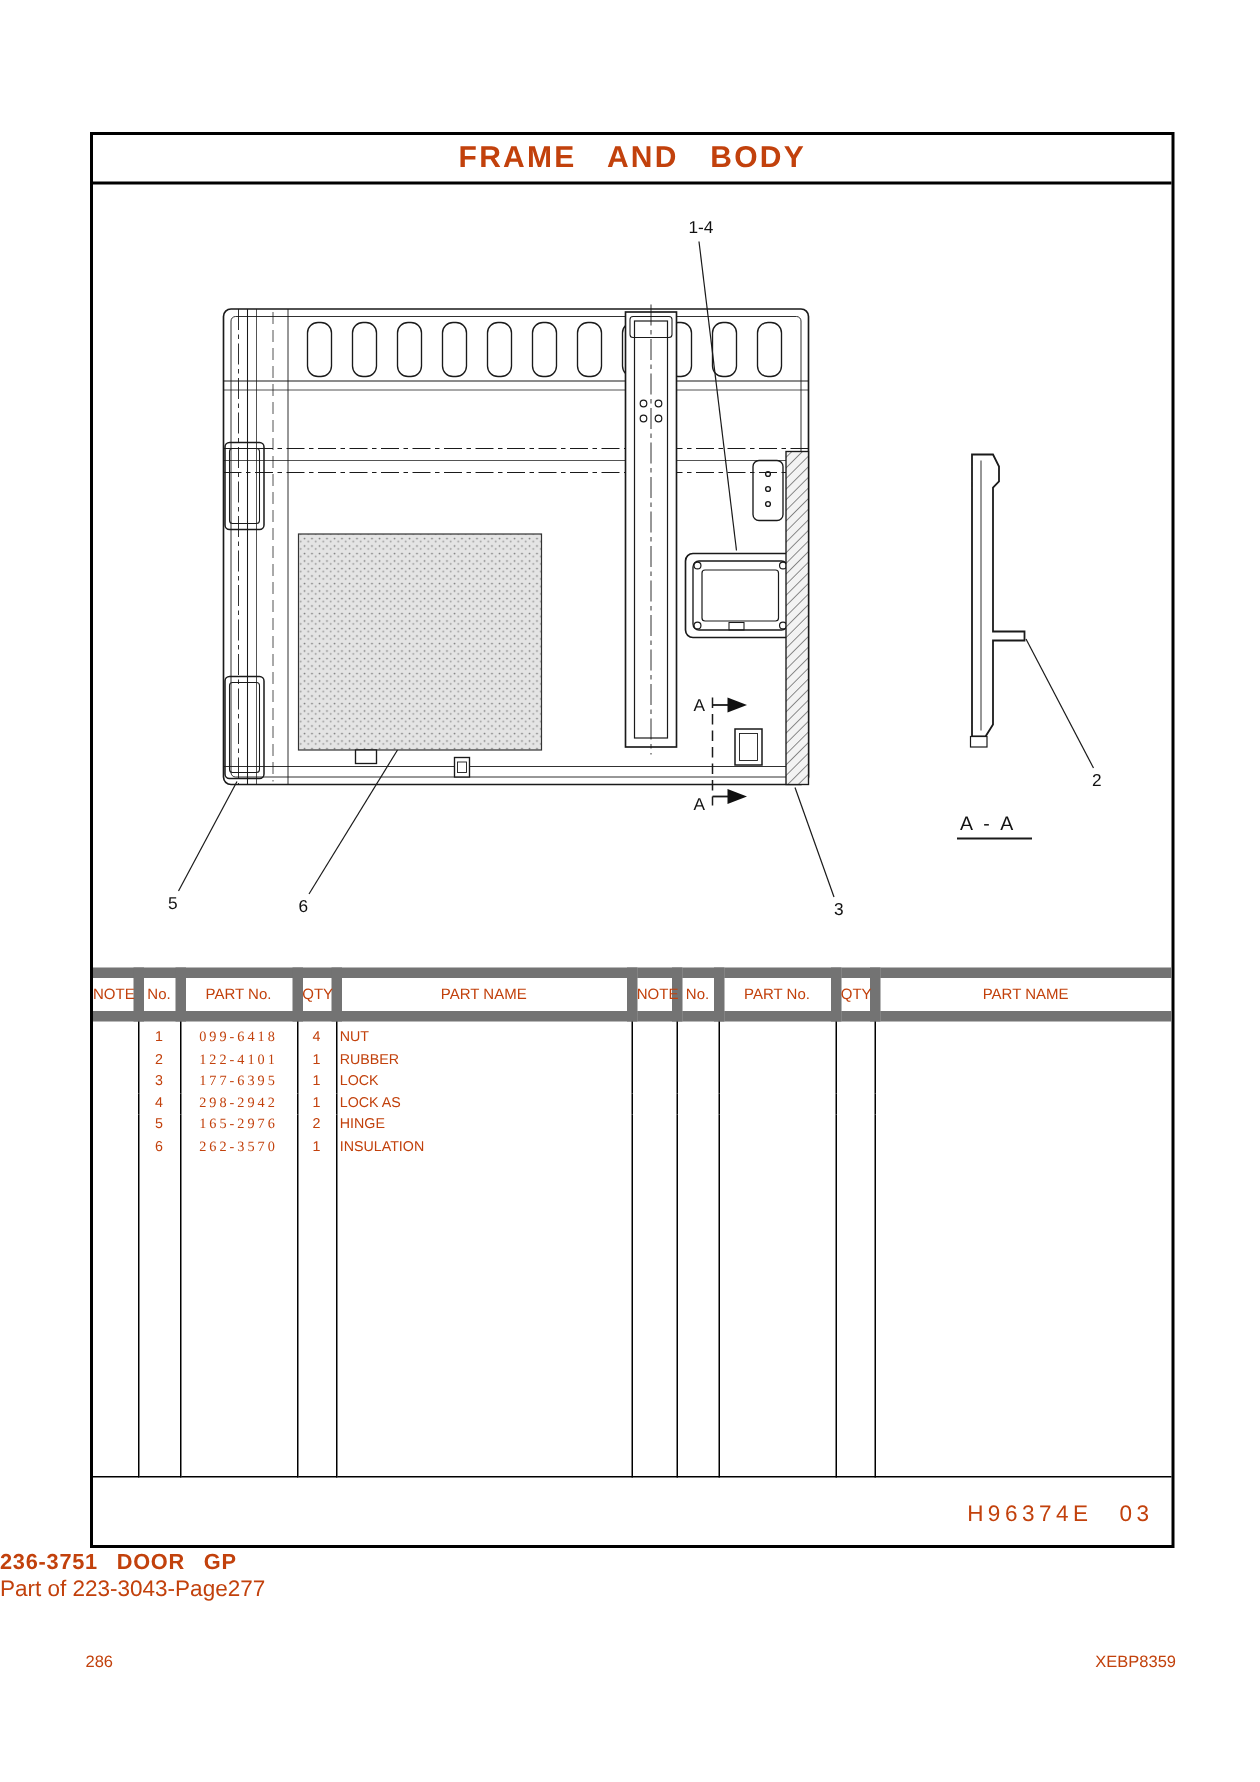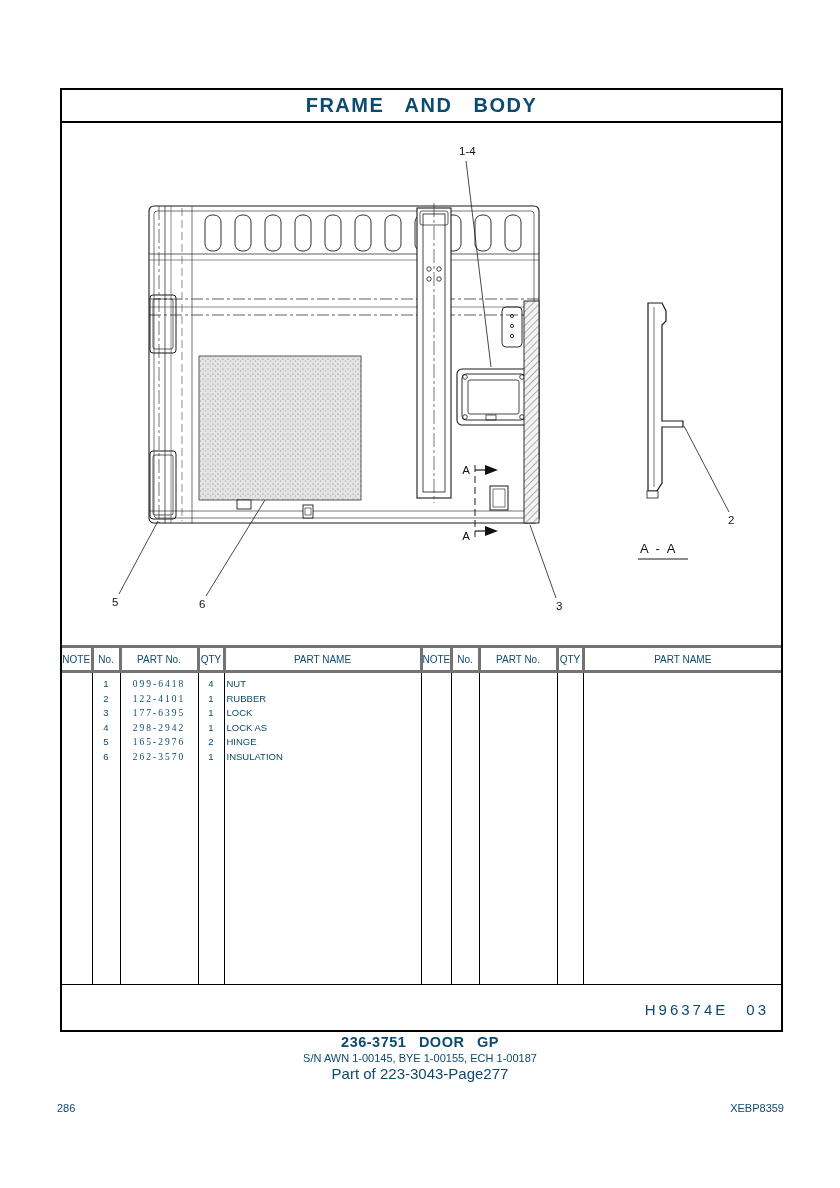--- a/index.html
+++ b/index.html
@@ -1,49 +1,49 @@
 <!DOCTYPE html>
 <html><head>
 <meta charset="utf-8">
 <style>
   html,body{margin:0;padding:0;background:#fff;}
   .page{position:relative;width:840px;height:1188px;background:#ffffff;
-        font-family:"Liberation Sans",sans-serif;color:#0c4a6e;overflow:hidden;}
+        font-family:"Liberation Sans",sans-serif;color:#c2410c;overflow:hidden;}
   .sheet{position:absolute;left:60px;top:88px;width:723px;height:944px;
          border:2px solid #000;box-sizing:border-box;}
   .title-bar{position:absolute;left:0;top:0;width:100%;height:33px;
              border-bottom:2px solid #000;box-sizing:border-box;
              display:flex;align-items:center;justify-content:center;}
   .title-bar .title{font-size:20px;font-weight:bold;letter-spacing:1.5px;word-spacing:14px;}
   .drawing{position:absolute;left:0;top:33px;width:719px;height:524px;}
   .drawing svg{display:block;}
 
   table.parts{position:absolute;left:0;top:555px;width:719px;height:340px;
               border-collapse:collapse;table-layout:fixed;font-size:10px;}
-  table.parts th{border:3px solid #737373;font-weight:normal;font-size:10px;
+  table.parts th{border:7px solid #737373;font-weight:normal;font-size:10px;
                  height:22px;padding:0;text-align:center;}
   table.parts th.first{border-left:none;}
   table.parts th.last{border-right:none;}
   table.parts td{border-left:1px solid #000;border-right:1px solid #000;
                  padding:0 2px;vertical-align:top;line-height:14.5px;font-size:9.5px;}
   table.parts td.first{border-left:none;}
   table.parts td.last{border-right:none;}
   table.parts tr.data{height:14.5px;}
   table.parts tr.data.rowfirst td{padding-top:4px;}
   table.parts tr.filler td{border-bottom:1px solid #000;}
   td.c-no{text-align:center;}
   td.c-part{text-align:center;font-family:Liberation Serif, serif;
             letter-spacing:2px;font-size:9px;}
   td.c-qty{text-align:center;}
   td.c-name{text-align:left;padding-left:5px;}
 
   .doc-code{position:absolute;right:12px;bottom:12px;font-size:15px;letter-spacing:3px;}
   .doc-code .rev{margin-left:18px;}
 
-  .footer-center{position:absolute;left:0;top:1034px;width:840px;text-align:center;}
+  .footer-center{position:absolute;left:0;top:1034px;width:840px;text-align:left;}
   .footer-center .part-title{font-size:14.5px;font-weight:bold;letter-spacing:.5px;word-spacing:8px;}
   .footer-center .serial-line{font-size:11px;margin-top:2px;}
   .footer-center .part-of-line{font-size:15px;margin-top:1px;}
   .page-number{position:absolute;left:57px;top:1102px;font-size:11px;}
   .book-code{position:absolute;right:56px;top:1102px;font-size:11px;}
 
   .callout{font-size:11.5px;fill:#111;font-family:"Liberation Sans",sans-serif;}
   .seclabel{font-size:13px;fill:#111;font-family:"Liberation Sans",sans-serif;letter-spacing:2px;}
 </style>
 </head>
@@ -300,20 +300,19 @@
       </tbody>
     </table>
 
     <div class="doc-code">
       <span>H96374E</span><span class="rev">03</span>
     </div>
   </div>
 
   <div class="footer-center">
     <div class="part-title">236-3751 DOOR GP</div>
-    <div class="serial-line">S/N AWN 1-00145, BYE 1-00155, ECH 1-00187</div>
     <div class="part-of-line">Part of 223-3043-Page277</div>
   </div>
 
   <div class="page-number">286</div>
   <div class="book-code">XEBP8359</div>
 
 </div>
 
 </body></html>

